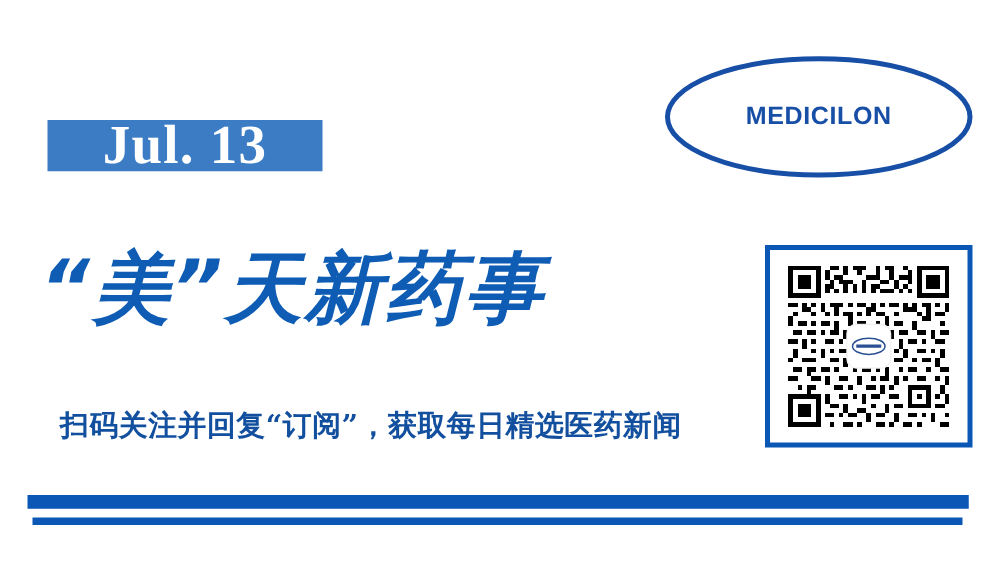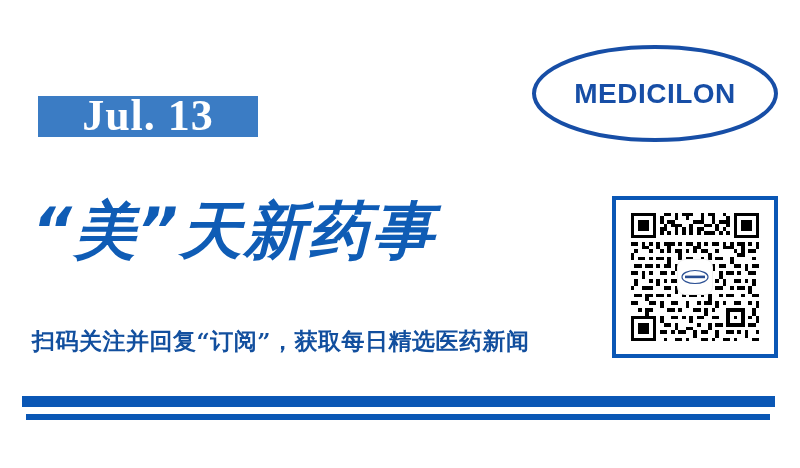--- a/index.html
+++ b/index.html
@@ -58,21 +58,21 @@
   .brand-logo-text {
     position: absolute;
     left: 0; top: 0;
     width: 248px;
     height: 99px;
     display: flex;
     align-items: center;
     justify-content: center;
     color: #174ea6;
     font-family: "Liberation Sans", sans-serif;
-    font-size: 28px;
+    font-size: 20px;
     font-weight: 700;
     letter-spacing: 0.5px;
     white-space: nowrap;
   }
 
   
   .headline {
     position: absolute;
     left: 32px;
     top: 188px;
@@ -84,21 +84,21 @@
     font-weight: 700;
     line-height: 86px;
     letter-spacing: 2px;
     white-space: nowrap;
     font-style: italic;
   }
 
   
   .subtitle {
     position: absolute;
-    left: 32px;
+    left: 48px;
     top: 324px;
     width: 560px;
     height: 34px;
     color: #124f9e;
     font-family: "DejaVu Serif", "Liberation Serif", serif;
     font-size: 23px;
     font-weight: 700;
     line-height: 34px;
     letter-spacing: 0.5px;
     white-space: nowrap;

